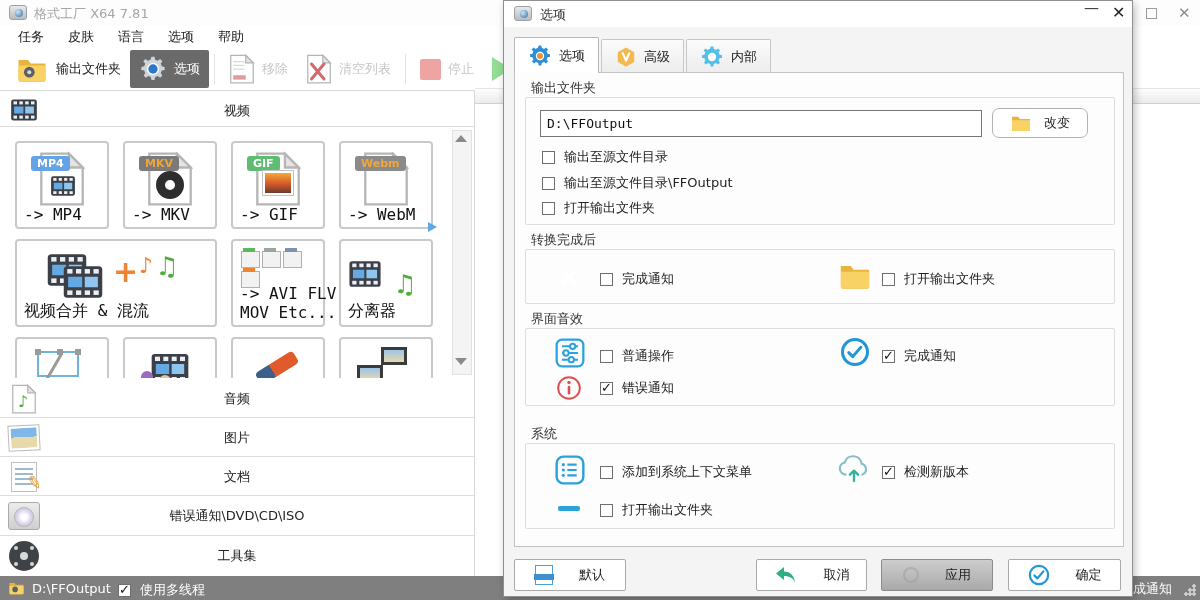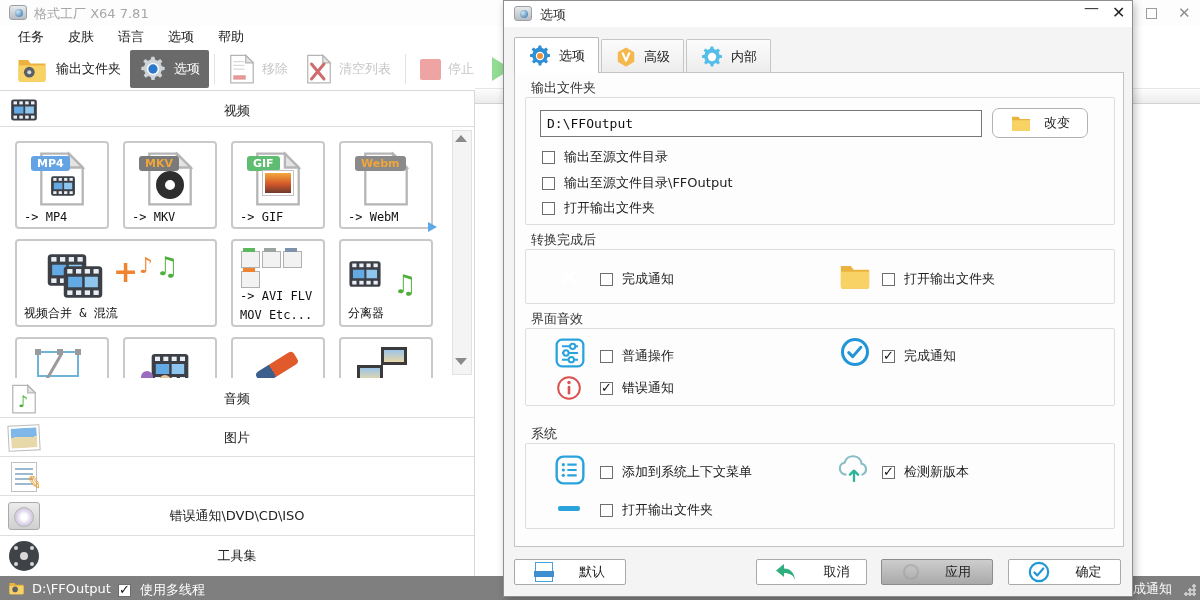--- a/index.html
+++ b/index.html
@@ -33,21 +33,21 @@
   .left-panel { left:0; top:90px; width:475px; height:486px; background:#fff; border-top:1px solid #d8d8d8; border-right:1px solid #d8d8d8; }
   .video-header { position:absolute; left:0; top:3px; width:474px; height:33px; border-bottom:1px solid #dcdcdc; }
   .video-header .vh-label { position:absolute; left:0; right:0; top:8px; text-align:center; }
   .cards { position:absolute; left:0; top:36px; width:452px; height:251px; overflow:hidden; }
   .vscroll { position:absolute; left:452px; top:39px; width:20px; height:245px; background:#f4f4f4; border:1px solid #e2e2e2; }
   .sb-btn { position:absolute; left:2px; width:14px; height:12px; }
   .tri-up { width:0; height:0; border-left:6px solid transparent; border-right:6px solid transparent; border-bottom:7px solid #8a8a8a; }
   .tri-dn { width:0; height:0; border-left:6px solid transparent; border-right:6px solid transparent; border-top:7px solid #8a8a8a; }
 
   .fmt-card { position:absolute; background:#fff; border:2px solid #c9c9c9; border-radius:4px; }
-  .card-label { position:absolute; left:7px; bottom:3px; font-family:"DejaVu Sans Mono","Liberation Mono",monospace; font-size:12px; white-space:pre; color:#111; }
+  .card-label { position:absolute; left:7px; bottom:3px; font-family:"DejaVu Sans Mono","Liberation Mono",monospace; font-size:16px; white-space:pre; color:#111; }
   .pagewrap { position:absolute; left:50%; transform:translateX(-50%); top:8px; }
   .badge { position:absolute; top:5px; left:-8px; padding:1px 6px; border-radius:3px; font-size:11px; font-weight:bold; color:#fff; z-index:2; }
   .b-mp4 { background:#64a4e4; } .b-mkv { background:#7a7a7a; color:#f0a63a; }
   .b-gif { background:#5fbd72; } .b-webm { background:#8a8a8a; color:#f0a63a; }
   .mini { position:absolute; z-index:2; }
   .disc { width:28px; height:28px; border-radius:50%; background:#fff; border:9px solid #2e2e2e; }
   .photo { width:30px; height:24px; border:2px solid #fff; outline:1px solid #c2c2c2; background:linear-gradient(#f2a93c 0%,#d4572a 55%,#6b3a2e 100%); }
   .filmblock { width:30px; height:24px; background:#35393f; border-radius:3px; position:relative; }
   .filmblock::after { content:""; position:absolute; left:11px; top:7px; border-left:9px solid #5fa8e8; border-top:5px solid transparent; border-bottom:5px solid transparent; }
   .plus { color:#ef8330; font-size:30px; font-weight:bold; line-height:30px; }
@@ -103,21 +103,21 @@
   .groupbox { position:absolute; left:10px; width:590px; background:#fdfdfd; border:1px solid #ddd; border-radius:2px; }
   .path-input { position:absolute; left:14px; top:12px; width:442px; height:27px; border:1px solid #767676; background:#fff; font-family:"DejaVu Sans Mono","Liberation Mono",monospace; font-size:13px; padding:0 6px; color:#111; }
   .change-btn { position:absolute; left:466px; top:10px; width:96px; height:30px; background:#fff; border:1px solid #b2b2b2; border-radius:7px; display:flex; align-items:center; justify-content:center; gap:12px; }
 
   .icircle-x { width:34px; height:34px; border-radius:50%; background:#f35a17; position:relative; flex:none; }
   .icircle-x::before,.icircle-x::after { content:""; position:absolute; left:8px; top:15px; width:18px; height:4px; background:#fff; border-radius:2px; }
   .icircle-x::before { transform:rotate(45deg); } .icircle-x::after { transform:rotate(-45deg); }
   .dash-ic { width:22px; height:5px; background:#2aa3dd; border-radius:2px; }
 
   
-  .fbtn { position:absolute; top:558px; height:26px; background:#fff; border:1px solid #a9a9a9; border-radius:2px; display:flex; align-items:center; justify-content:center; gap:26px; }
+  .fbtn { position:absolute; top:558px; height:32px; background:#fff; border:1px solid #a9a9a9; border-radius:2px; display:flex; align-items:center; justify-content:center; gap:26px; }
   .fbtn.gray { background:linear-gradient(#cdcdcd,#a9a9a9); border-color:#8c8c8c;text-align:right; }
   .ghost-circle { width:16px; height:16px; border-radius:50%; border:2px solid #9b9b9b; opacity:.5; }
   .default-ic { width:18px; height:20px; background:#fff; border:1px solid #4a9fd8; position:relative; }
   .default-ic::after { content:""; position:absolute; left:-2px; top:8px; width:20px; height:6px; background:#3d8fd0; }
 </style>
 </head>
 <body>
 
 <svg width="0" height="0" style="position:absolute">
   <defs>
@@ -347,20 +347,21 @@
           <span class="photo-thumb"></span>
         </span>
       <span class="cat-label">图片</span>
     </div>
     <div class="cat-row" style="top:366px">
       <span class="icon-slot">
           <span class="doc-lines">
             <span class="pencil">✎</span>
           </span>
         </span>
+      <span class="cat-label">文档</span>
     </div>
     <div class="cat-row" style="top:405px;height:40px">
       <span class="icon-slot">
           <span class="cd-drive">
             <span class="cd"></span>
           </span>
         </span>
       <span class="cat-label">错误通知\DVD\CD\ISO</span>
     </div>
     <div class="cat-row" style="top:445px;height:41px;border-bottom:none">

